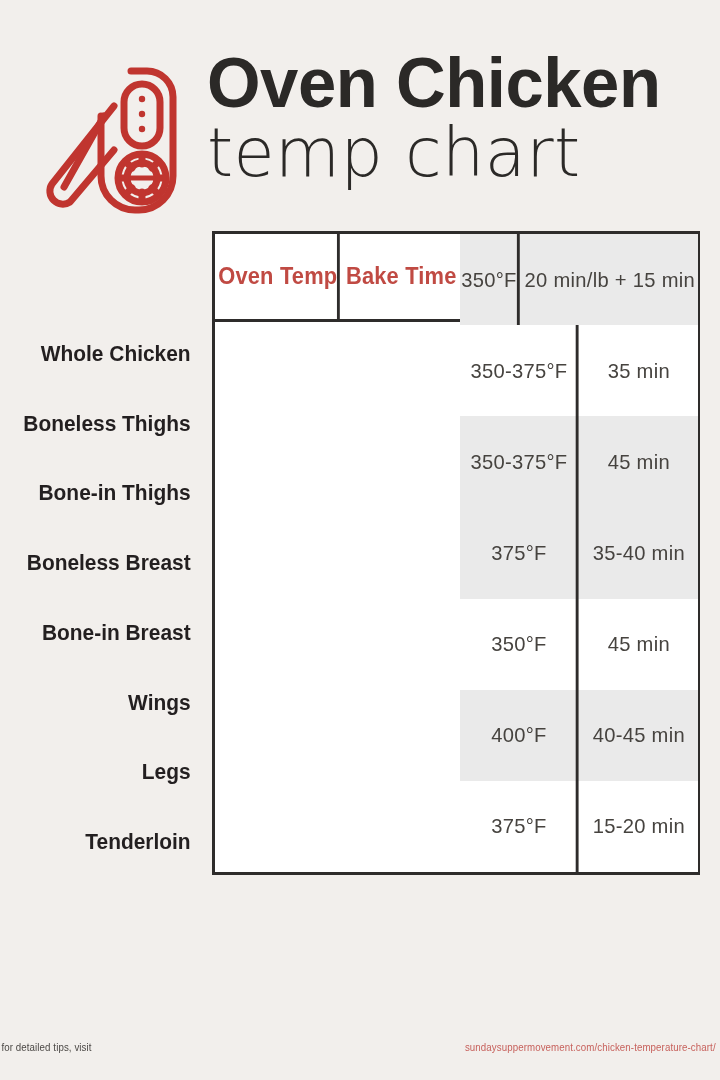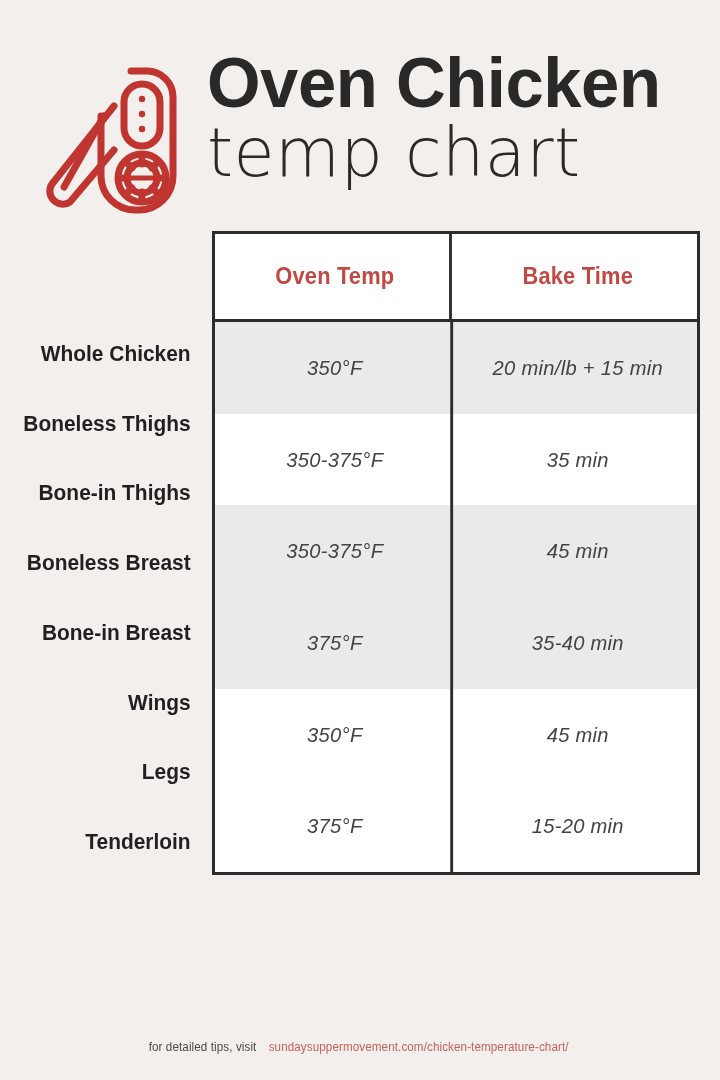--- a/index.html
+++ b/index.html
@@ -116,21 +116,21 @@
   .table-box {
     position: absolute;
     left: 212px;
     top: 0;
     width: 488px;
     height: 644px;
     border: 3px solid #2e2c2b;
     box-sizing: border-box;
     background: #ffffff;
     display: flex;
-    flex-direction: column;
+    flex-direction: row;
   }
 
   .thead {
     height: 88px;
     flex: 0 0 88px;
     display: flex;
     border-bottom: 3px solid #2e2c2b;
     box-sizing: border-box;
     background: #ffffff;
   }
@@ -150,21 +150,20 @@
   }
 
   .th.first {
     border-right: 3px solid #2e2c2b;
   }
 
   .tbody {
     flex: 1 1 auto;
     display: flex;
     flex-direction: column;
-    font-style: italic;
   }
 
   .trow {
     flex: 1 1 0;
     display: flex;
     background: #ffffff;
   }
 
   .trow.alt {
     background: #eaeaea;
@@ -207,24 +206,24 @@
 
   
   .footer {
     position: absolute;
     left: 0;
     top: 1032px;
     width: 720px;
     height: 30px;
     display: flex;
     align-items: center;
-    justify-content: center;
+    justify-content: space-between;
     gap: 6px;
     font-family: "Liberation Sans Narrow", "Liberation Sans", sans-serif;
-    font-size: 12px;
+    font-size: 10px;
     letter-spacing: 0.1px;
     white-space: nowrap;
   }
 
   .footer-pre {
     color: #4b4845;
     transform: scaleX(0.97);
   }
 
   .footer-url {
@@ -311,20 +310,24 @@
         <div class="trow alt">
           <div class="td first">375°F</div>
           <div class="td">35-40 min</div>
         </div>
 
         <div class="trow">
           <div class="td first">350°F</div>
           <div class="td">45 min</div>
         </div>
 
+        <div class="trow alt">
+          <div class="td first">400°F</div>
+          <div class="td">40-45 min</div>
+        </div>
 
         <div class="trow">
           <div class="td first">375°F</div>
           <div class="td">15-20 min</div>
         </div>
 
       </div>
     </div>
   </div>
 

